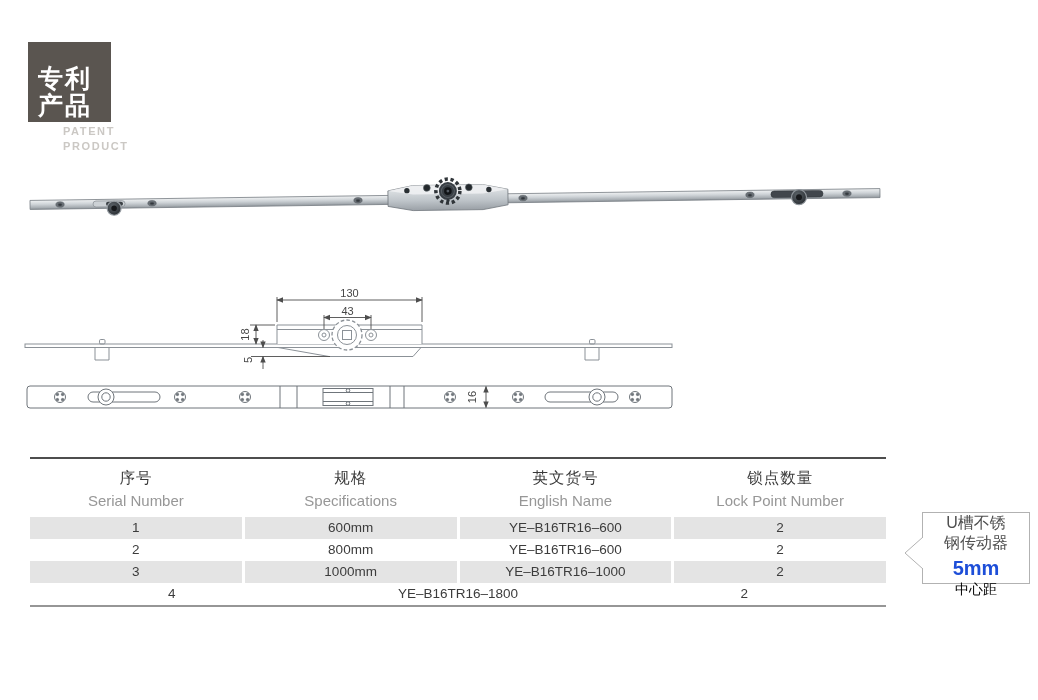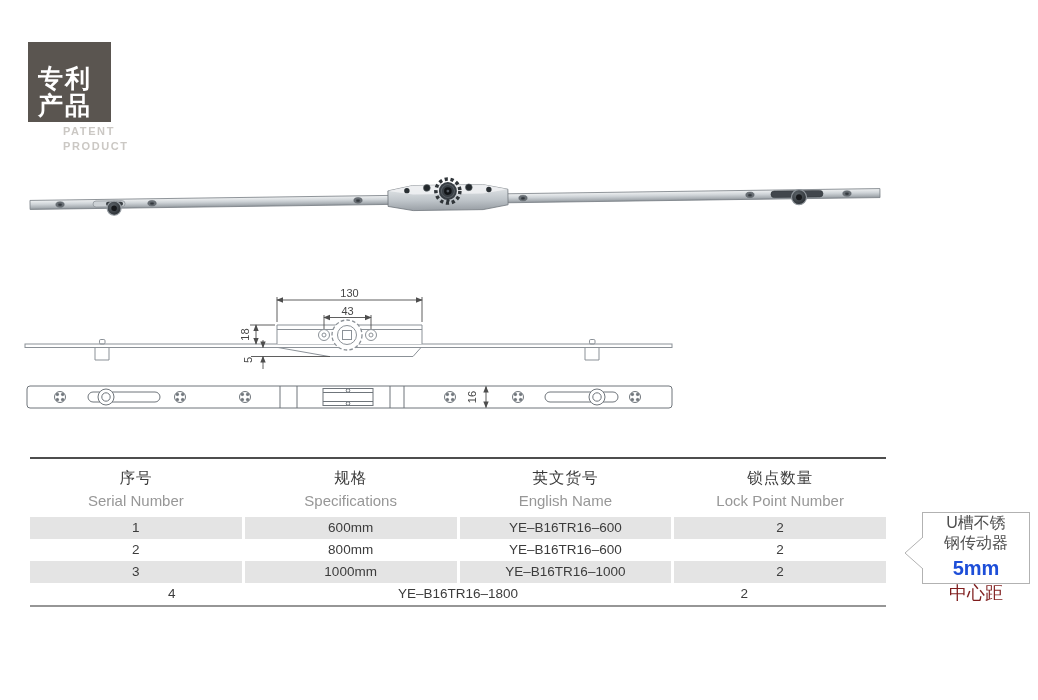--- a/index.html
+++ b/index.html
@@ -25,21 +25,21 @@
   .th .en { font-size:15px; color:#979797; margin-top:3px; }
   .tr { display:flex; gap:3px; height:22px; }
   .td { flex:1; text-align:center; font-size:13.5px; color:#3c3c3c; line-height:22px; }
   .tr.striped .td { background:#e4e4e4; }
 
   
   .callout { position:absolute; left:922px; top:512px; width:108px; height:72px;
              border:1px solid #b2b2b2; background:#fff; text-align:center; }
   .callout .l1 { font-size:16px; color:#4f4f4f; line-height:1.22; }
   .callout .size { font-size:20px; font-weight:bold; color:#1d4ed8; margin-top:5px; }
-  .callout .note { font-size:18px; color:#7f1d1d; margin-top:1px; }
+  .callout .note { font-size:14px; color:#000000; margin-top:1px; }
   .callout-tip { position:absolute; left:903px; top:536px; }
 </style>
 </head>
 <body>
 
 <div class="page">
 
   <div class="badge">
     <div class="zh">专利</div>
     <div class="zh">产品</div>

